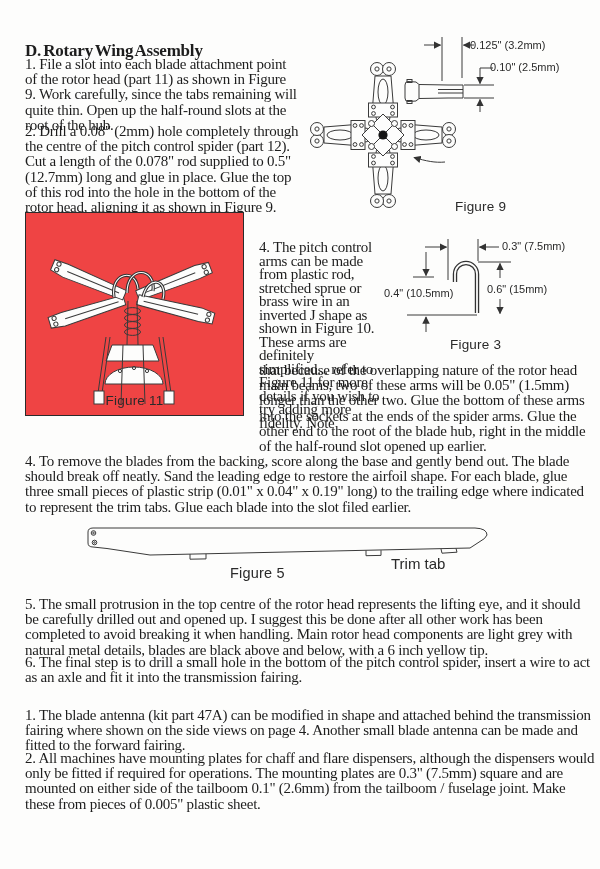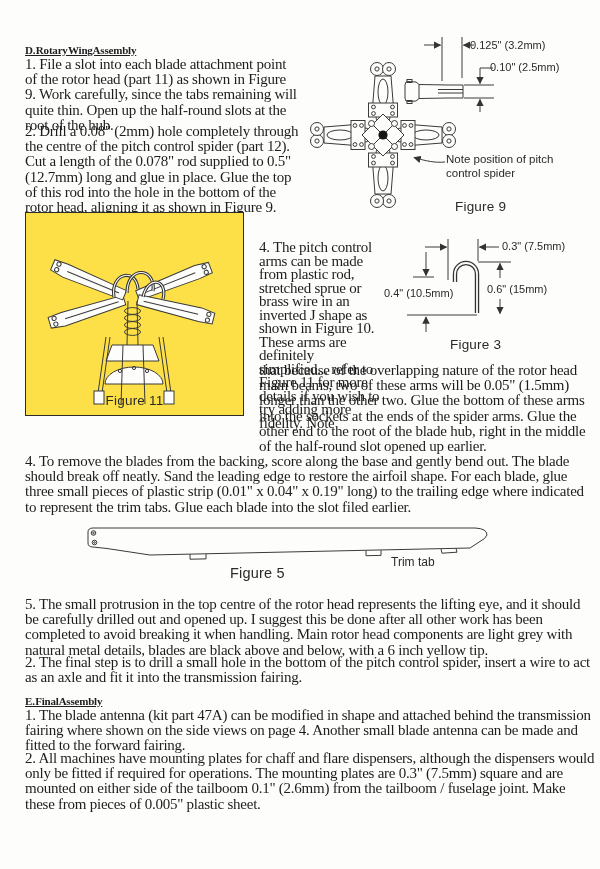--- a/index.html
+++ b/index.html
@@ -6,32 +6,32 @@
   #page{
     position:relative;width:600px;height:869px;margin:0 auto;
     background:#fdfdfc;overflow:hidden;
     font-family:"Liberation Serif", serif;color:#1d1d1d;
   }
   .body-text{
     position:absolute;font-size:15px;line-height:15.2px;
     letter-spacing:-0.25px;text-align:left;
   }
   .narrow{line-height:13.5px;}
-  .heading{font-weight:bold;font-size:11px;word-spacing:-2px;letter-spacing:-0.2px;text-decoration:underline;}
+  .heading{font-weight:bold;font-size:17px;word-spacing:-2px;letter-spacing:-0.2px;}
   .note-line{font-weight:bold;word-spacing:-3.5px;letter-spacing:-0.3px;}
   .fig-label{
     position:absolute;font-family:"Liberation Sans", sans-serif;
     color:#2a2a2a;white-space:nowrap;
   }
   .dim{font-size:11px;}
   .caption{font-size:13.5px;letter-spacing:0.2px;text-align:right;}
   .fig-svg{position:absolute;}
   #fig11-box{
     position:absolute;left:25px;top:212px;width:217px;height:202px;
-    border:1.3px solid #2b2b2b;background:#fde047;
+    border:1.3px solid #2b2b2b;background:#ef4444;
   }
   #fig11-caption{
     position:absolute;left:0;right:0;bottom:7px;text-align:center;
     background:transparent;
   }
   svg{display:block;}
   .ln{stroke:#3a3a3a;stroke-width:1;fill:none;}
   .shape{stroke:#3a3a3a;stroke-width:1;fill:#fdfdfc;}
 </style>
 </head>
@@ -105,21 +105,20 @@
       <line class="ln" x1="176" y1="57" x2="206" y2="57"></line>
       <line class="ln" x1="176" y1="70" x2="206" y2="70"></line>
       <line class="ln" x1="192" y1="84" x2="192" y2="71.5" marker-end="url(#ar)"></line>
     </g>
 
     <path class="ln" d="M 157,134 C 147,135 138,133 126,129.5" marker-end="url(#ar)"></path>
   </svg>
 
   <div class="fig-label dim" style="left:470px;top:39px;">0.125" (3.2mm)</div>
   <div class="fig-label dim" style="left:490px;top:61px;">0.10" (2.5mm)</div>
-  <div class="fig-label" style="left:446px;top:153px;width:112px;white-space:normal;font-size:11.5px;line-height:13.5px;">Note position of pitch control spider</div>
   <div class="fig-label caption" style="left:455px;top:199px;">Figure 9</div>
 
   <div id="fig11-box">
     <svg width="217" height="202" viewBox="0 0 217 202">
       <defs>
         <g id="beam">
           <path class="shape" d="M 112,80 L 176,77.5 L 190,79.5 L 190,90.5 L 176,91.5 L 112,90 Z"></path>
           <circle class="ln" cx="184.5" cy="82" r="2.1"></circle>
           <circle class="ln" cx="184.5" cy="88" r="2.1"></circle>
           <line class="ln" x1="118" y1="85" x2="174" y2="84.5"></line>
@@ -211,23 +210,22 @@
     <circle class="ln" cx="8.5" cy="11" r="2.3"></circle>
     <circle class="ln" cx="8.5" cy="11" r="0.8"></circle>
     <circle class="ln" cx="9.5" cy="20.5" r="2.3"></circle>
     <circle class="ln" cx="9.5" cy="20.5" r="0.8"></circle>
     <g>
       <path class="ln" d="M 105,32.2 L 105,37.2 L 121,36.9 L 121,31.9"></path>
       <path class="ln" d="M 281,28.5 L 281,33.7 L 296,33.4 L 296,28.2"></path>
       <path class="ln" d="M 356,27 L 357,31.2 L 372,30.2 L 371,26.4"></path>
     </g>
   </svg>
-  <div class="fig-label" style="left:391px;top:555px;font-size:12px;">Trim tab</div>
+  <div class="fig-label" style="left:391px;top:555px;font-size:15px;">Trim tab</div>
   <div class="fig-label caption" style="left:230px;top:565px;font-size:14.5px;">Figure 5</div>
 
   <div class="body-text" style="left:25px;top:597px;width:572px;">5. The small protrusion in the top centre of the rotor head represents the lifting eye, and it should be carefully drilled out and opened up. I suggest this be done after all other work has been completed to avoid breaking it when handling. Main rotor head components are light grey with natural metal details, blades are black above and below, with a 6 inch yellow tip.</div>
-  <div class="body-text" style="left:25px;top:655px;width:572px;">2. The final step is to drill a small hole in the bottom of the pitch control spider, insert a wire to act as an axle and fit it into the transmission fairing.</div>
-
-  <div class="body-text heading" style="left:25px;top:694px;width:280px;">E. Final Assembly</div>
+  <div class="body-text" style="left:25px;top:655px;width:572px;">6. The final step is to drill a small hole in the bottom of the pitch control spider, insert a wire to act as an axle and fit it into the transmission fairing.</div>
+
   <div class="body-text" style="left:25px;top:708px;width:572px;">1. The blade antenna (kit part 47A) can be modified in shape and attached behind the transmission fairing where shown on the side views on page 4. Another small blade antenna can be made and fitted to the forward fairing.</div>
   <div class="body-text" style="left:25px;top:751px;width:572px;">2. All machines have mounting plates for chaff and flare dispensers, although the dispensers would only be fitted if required for operations. The mounting plates are 0.3" (7.5mm) square and are mounted on either side of the tailboom 0.1" (2.6mm) from the tailboom / fuselage joint. Make these from pieces of 0.005" plastic sheet.</div>
 
 </div>
 
 </body></html>

